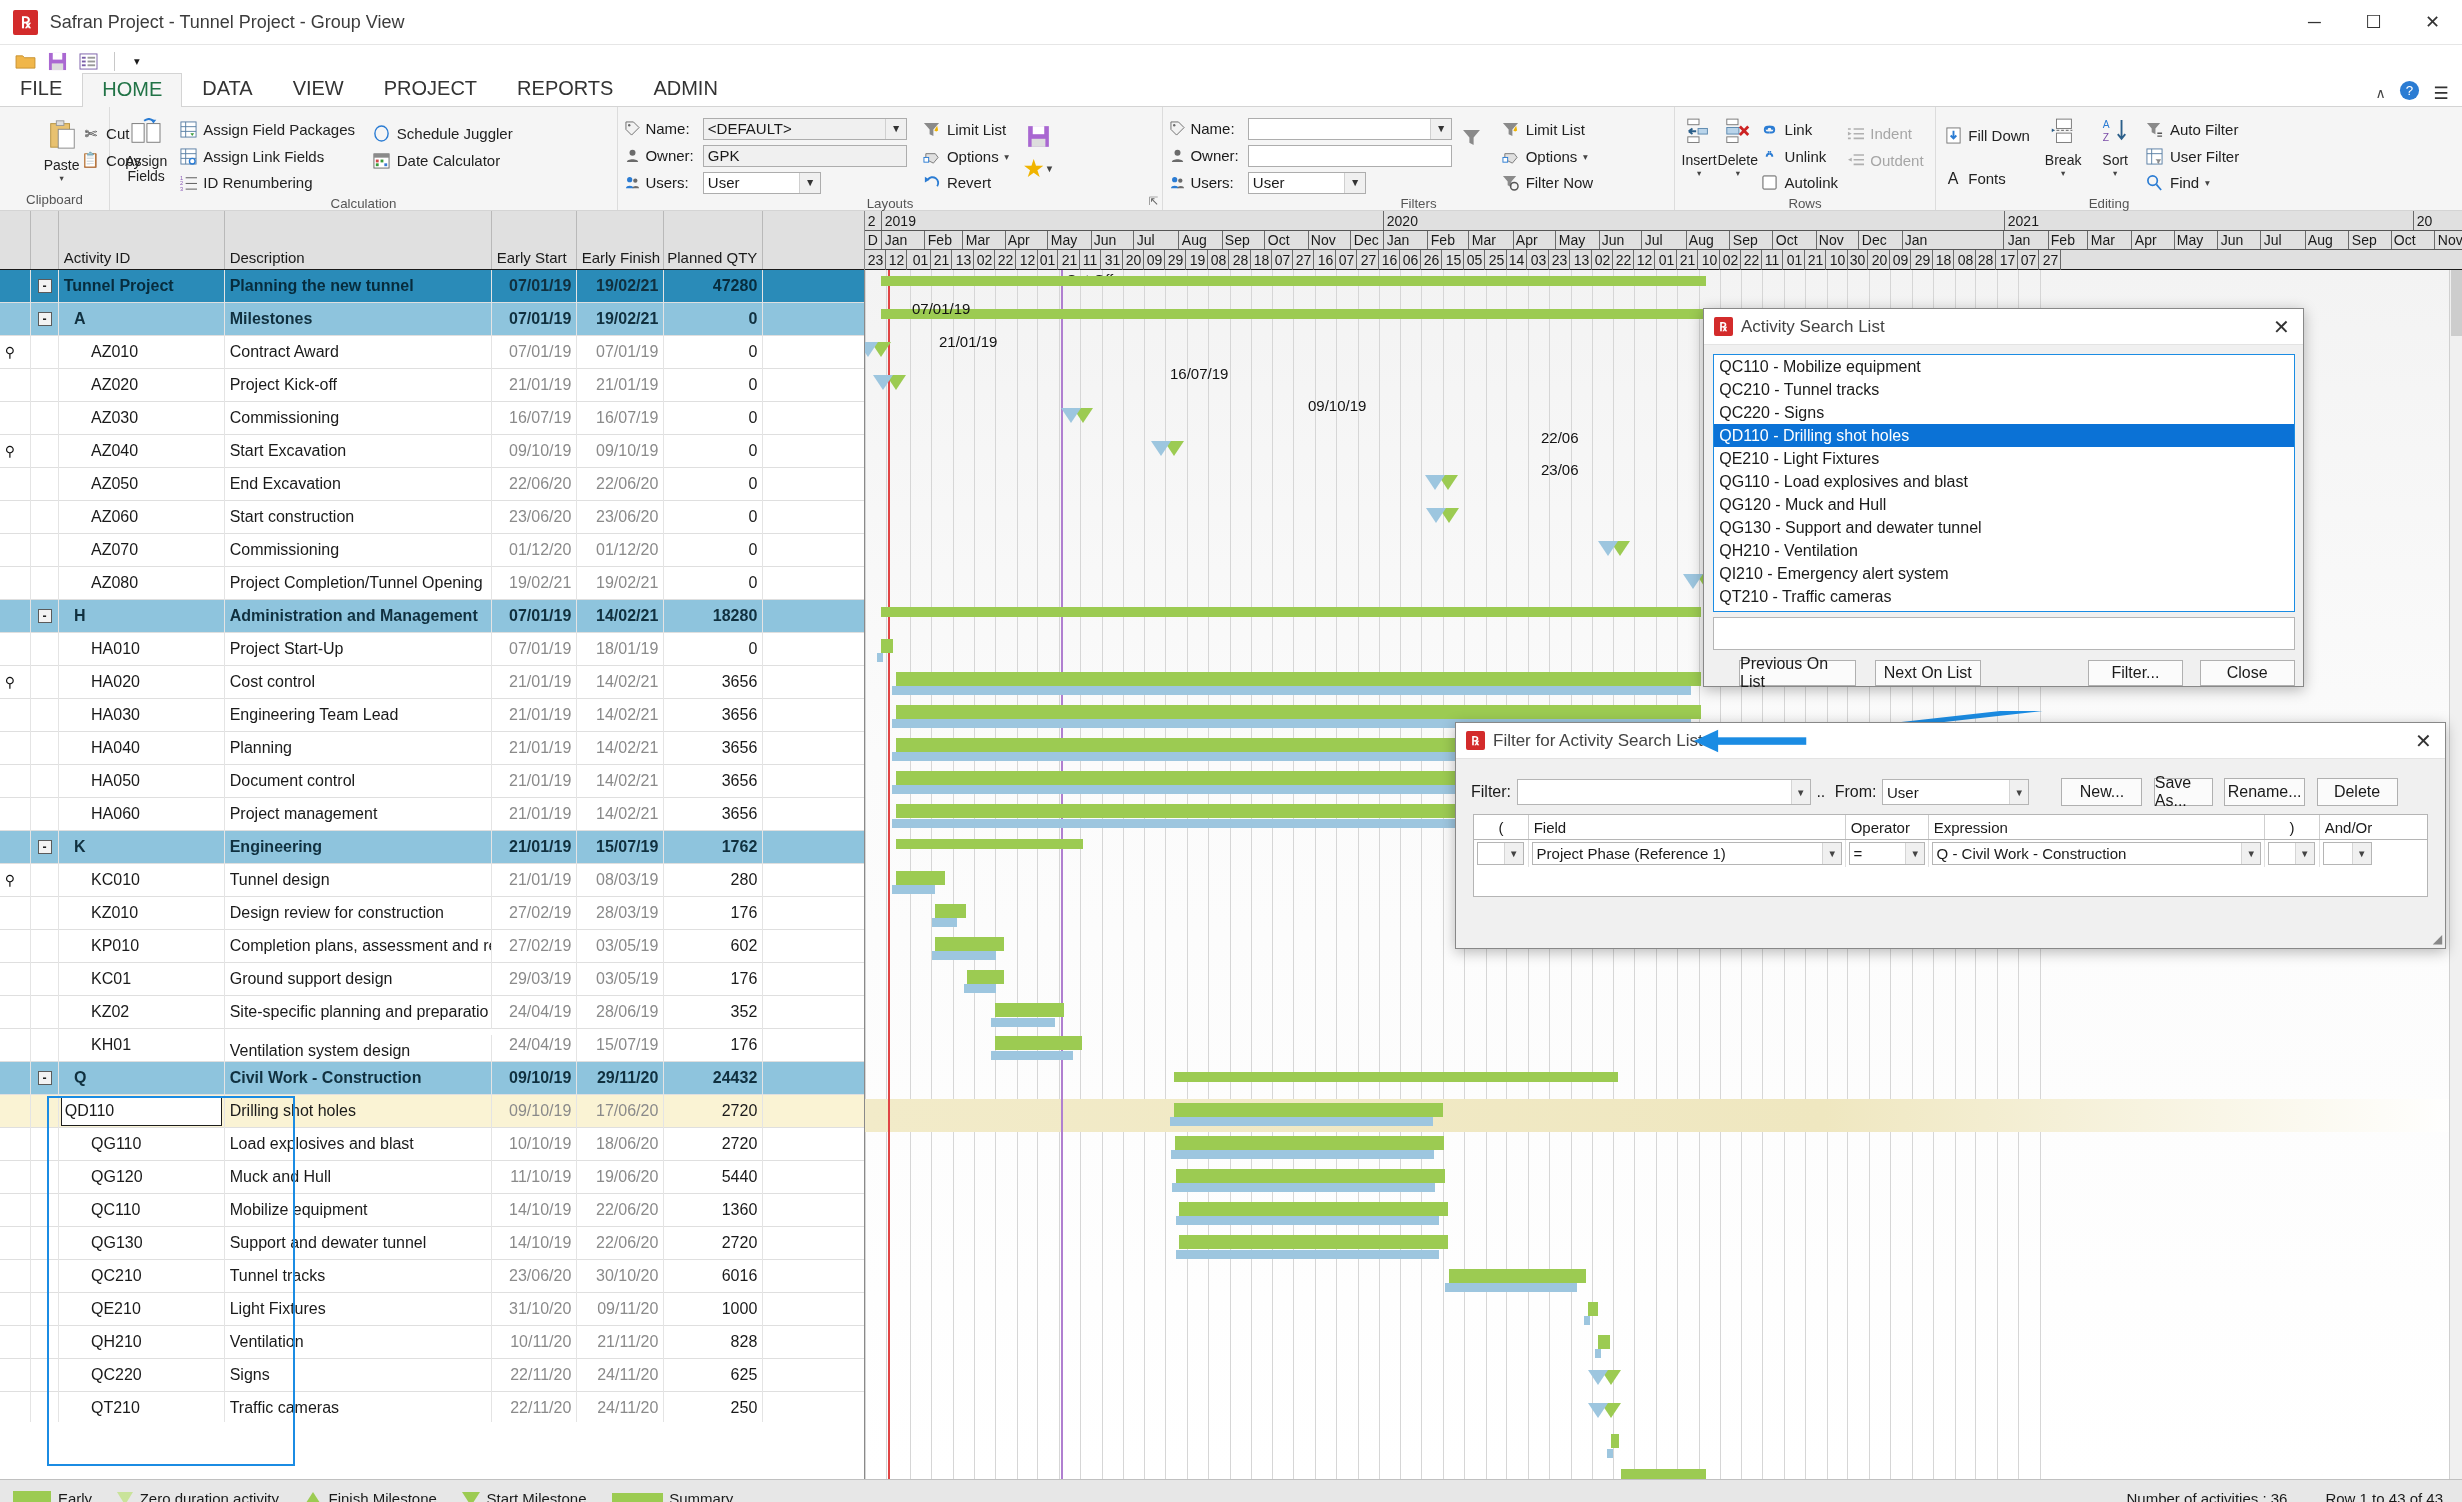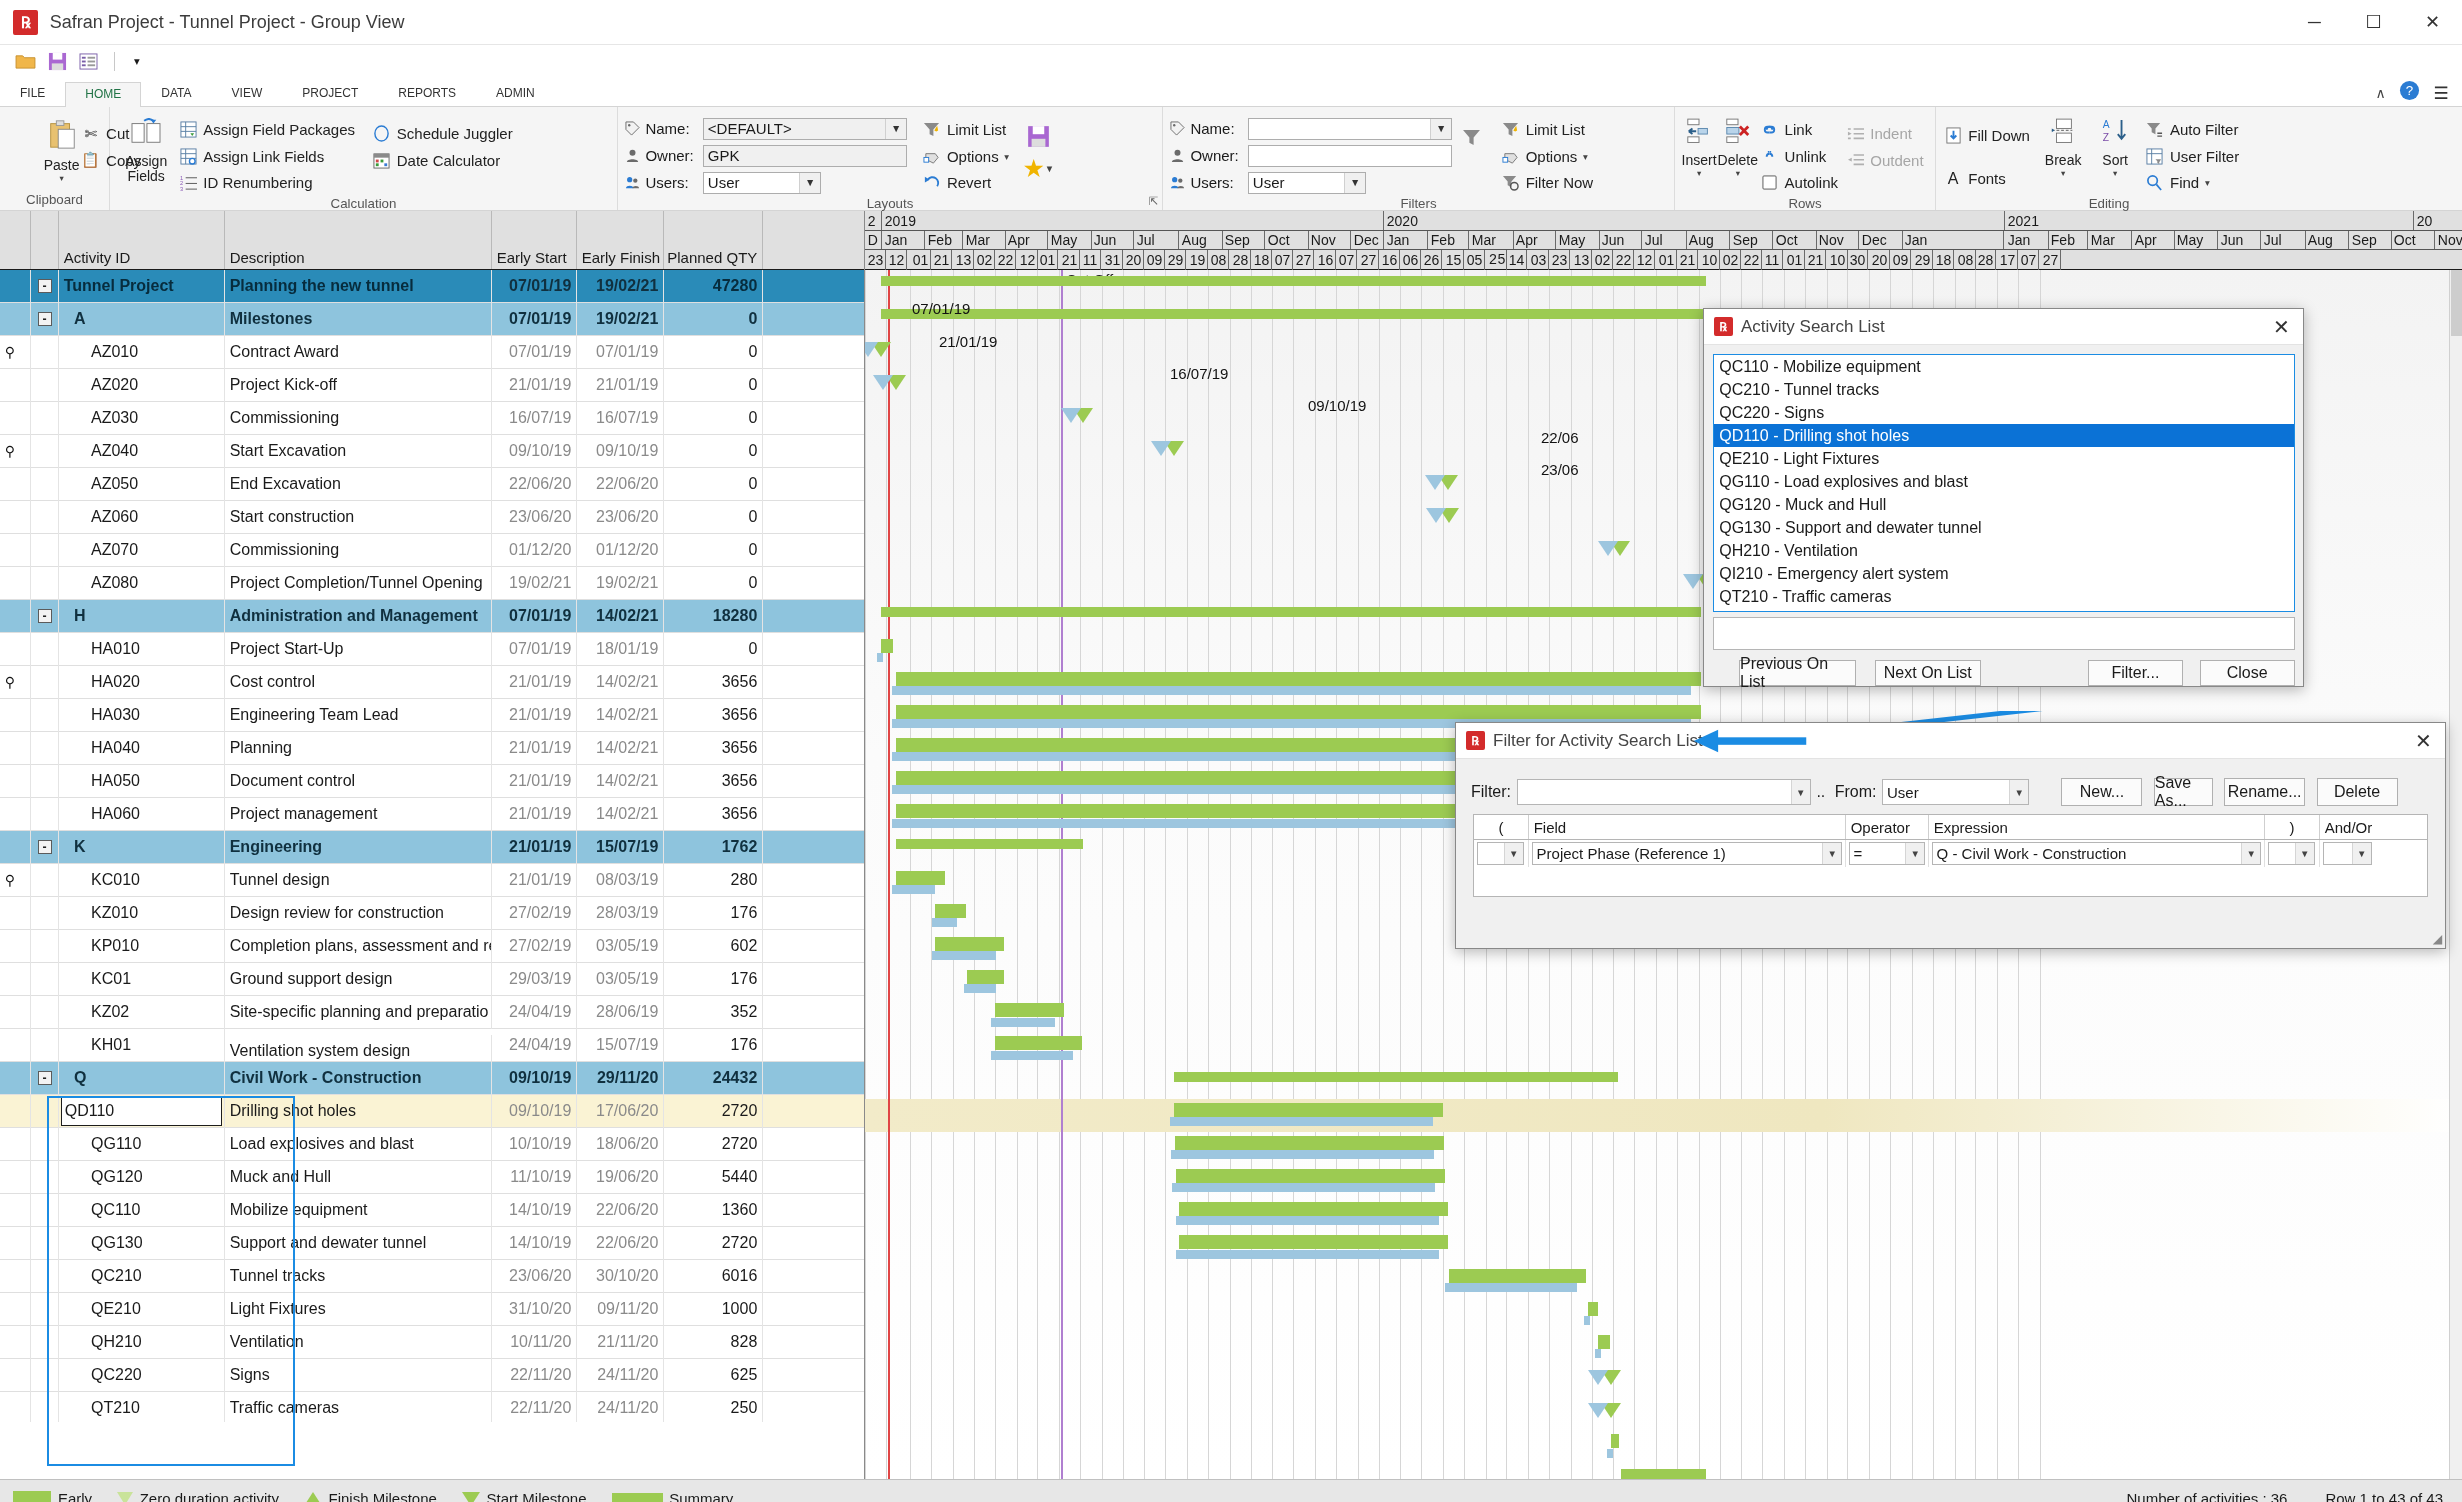--- a/index.html
+++ b/index.html
@@ -34,21 +34,21 @@
   
   #qat { height:32px; display:flex; align-items:center; padding-left:11.4px;
          background:#ffffff; }
   .qicon { width:28px;height:25px;display:flex;align-items:center;justify-content:center;
            margin-right:3.8px; font-size:15px; }
   .qsep { width:0.9px;height:19px;background:#c8c8c8;margin:0 7.6px; }
 
   
   #tabs { height:30px; display:flex; align-items:flex-end; background:#ffffff;
           border-bottom:0.9px solid #d4d4d4; position:relative; }
-  .tab { padding:4.7px 19px 5.7px 19px; font-size:12px; color:#333; cursor:default;
+  .tab { padding:4.7px 19px 5.7px 19px; font-size:20px; color:#333; cursor:default;
          border:0.9px solid transparent; border-bottom:none; }
   .tab.active { background:#f5f5f5; border-color:#d4d4d4; color:#217346;
                 position:relative; z-index:2; margin-bottom:-0.9px; }
   .tab-right { margin-left:auto; display:flex; align-items:center; padding-right:13.3px; gap:13.3px;}
   .tr-icon { font-size:17px; color:#2b579a; cursor:default; }
 
   
   #ribbon { height:104px; background:#f5f5f5; border-bottom:0.9px solid #d4d4d4;
             display:flex; position:relative; }
   .rgroup { display:flex; flex-direction:column; position:relative;
@@ -1131,21 +1131,21 @@
           <div class="tcell" style="left: 407px; width: 21px;">07</div>
           <div class="tcell" style="left: 428px; width: 21px;">27</div>
           <div class="tcell" style="left: 450px; width: 21px;">16</div>
           <div class="tcell" style="left: 471px; width: 21px;">07</div>
           <div class="tcell" style="left: 493px; width: 21px;">27</div>
           <div class="tcell" style="left: 514px; width: 21px;">16</div>
           <div class="tcell" style="left: 535px; width: 21px;">06</div>
           <div class="tcell" style="left: 556px; width: 21px;">26</div>
           <div class="tcell" style="left: 578px; width: 21px;">15</div>
           <div class="tcell" style="left: 599px; width: 21px;">05</div>
-          <div class="tcell" style="left: 621px; width: 21px; font-family: Liberation Mono, monospace;">25</div>
+          <div class="tcell" style="left: 621px; width: 21px;">25</div>
           <div class="tcell" style="left: 641px; width: 21px;">14</div>
           <div class="tcell" style="left: 663px; width: 21px;">03</div>
           <div class="tcell" style="left: 684px; width: 21px;">23</div>
           <div class="tcell" style="left: 706px; width: 21px;">13</div>
           <div class="tcell" style="left: 727px; width: 21px;">02</div>
           <div class="tcell" style="left: 748px; width: 21px;">22</div>
           <div class="tcell" style="left: 769px; width: 21px;">12</div>
           <div class="tcell" style="left: 791px; width: 21px;">01</div>
           <div class="tcell" style="left: 812px; width: 21px;">21</div>
           <div class="tcell" style="left: 834px; width: 21px;">10</div>

